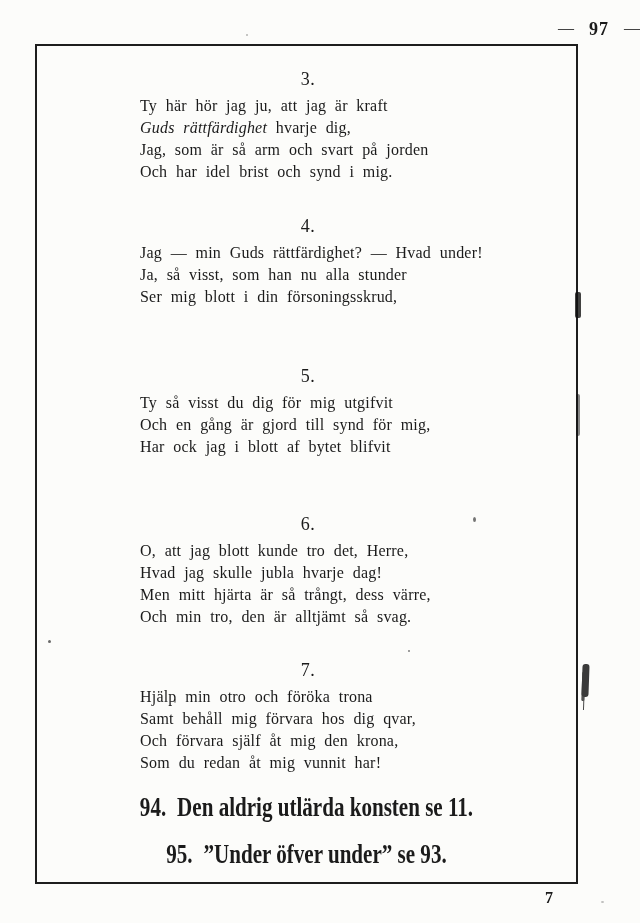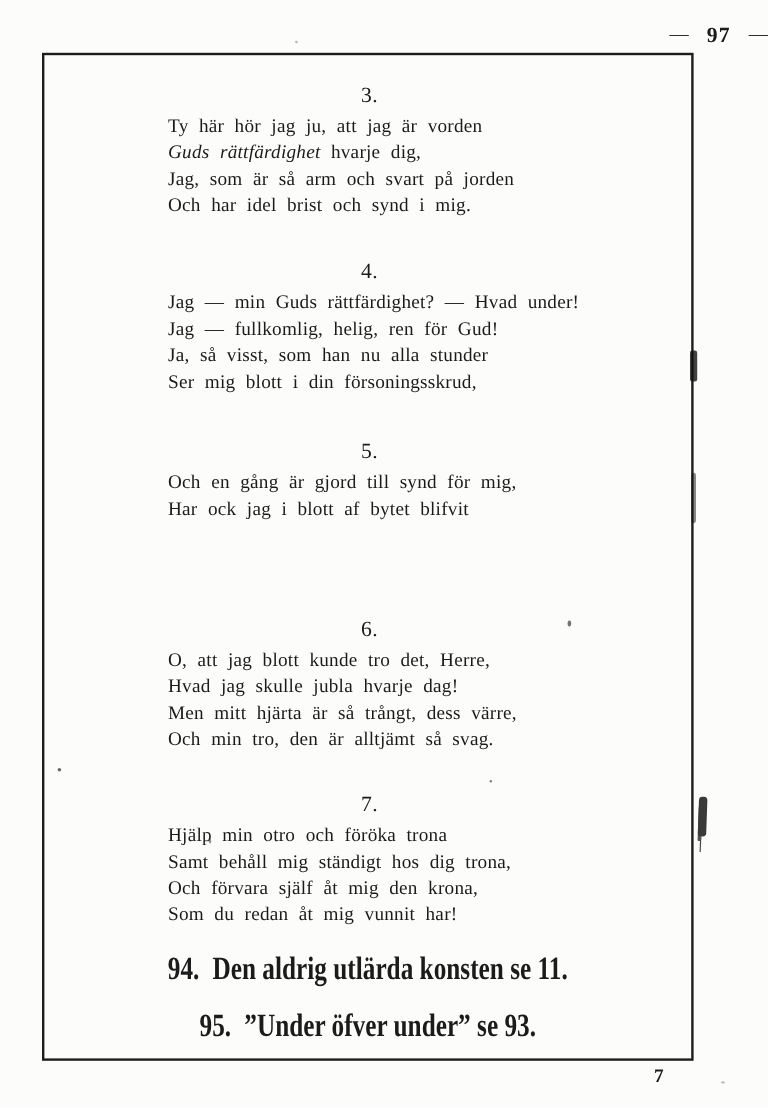--- a/index.html
+++ b/index.html
@@ -123,52 +123,52 @@
 <div class="page">
 
   <div class="page-header">
     <span class="hdr-dash">—</span><span class="hdr-num">97</span><span class="hdr-dash">—</span>
   </div>
 
   <div class="frame"></div>
 
   <section class="verse" style="top:71px">
     <div class="verse-number">3.</div>
-    <div class="verse-line">Ty här hör jag ju, att jag är vorden</div>
+    <div class="verse-line">Ty här hör jag ju, att jag är kraft</div>
     <div class="verse-line"><em>Guds rättfärdighet</em><span> hvarje dig,</span></div>
     <div class="verse-line">Jag, som är så arm och svart på jorden</div>
     <div class="verse-line">Och har idel brist och synd i mig.</div>
   </section>
 
   <section class="verse" style="top:218px">
     <div class="verse-number">4.</div>
     <div class="verse-line">Jag — min Guds rättfärdighet? — Hvad under!</div>
-    <div class="verse-line">Jag — fullkomlig, helig, ren för Gud!</div>
     <div class="verse-line">Ja, så visst, som han nu alla stunder</div>
     <div class="verse-line">Ser mig blott i din försoningsskrud,</div>
   </section>
 
   <section class="verse" style="top:368px">
     <div class="verse-number">5.</div>
+    <div class="verse-line">Ty så visst du dig för mig utgifvit</div>
     <div class="verse-line">Och en gång är gjord till synd för mig,</div>
     <div class="verse-line">Har ock jag i blott af bytet blifvit</div>
   </section>
 
   <section class="verse" style="top:516px">
     <div class="verse-number">6.</div>
     <div class="verse-line">O, att jag blott kunde tro det, Herre,</div>
     <div class="verse-line">Hvad jag skulle jubla hvarje dag!</div>
     <div class="verse-line">Men mitt hjärta är så trångt, dess värre,</div>
     <div class="verse-line">Och min tro, den är alltjämt så svag.</div>
   </section>
 
   <section class="verse" style="top:662px">
     <div class="verse-number">7.</div>
     <div class="verse-line">Hjälp min otro och föröka trona</div>
-    <div class="verse-line">Samt behåll mig ständigt hos dig trona,</div>
+    <div class="verse-line">Samt behåll mig förvara hos dig qvar,</div>
     <div class="verse-line">Och förvara själf åt mig den krona,</div>
     <div class="verse-line">Som du redan åt mig vunnit har!</div>
   </section>
 
   <div class="index-item" style="top:794px">
     <span class="idx-num">94.</span><span>Den aldrig utlärda konsten se 11.</span>
   </div>
 
   <div class="index-item" style="top:841px">
     <span class="idx-num">95.</span><span>”Under öfver under” se 93.</span>

